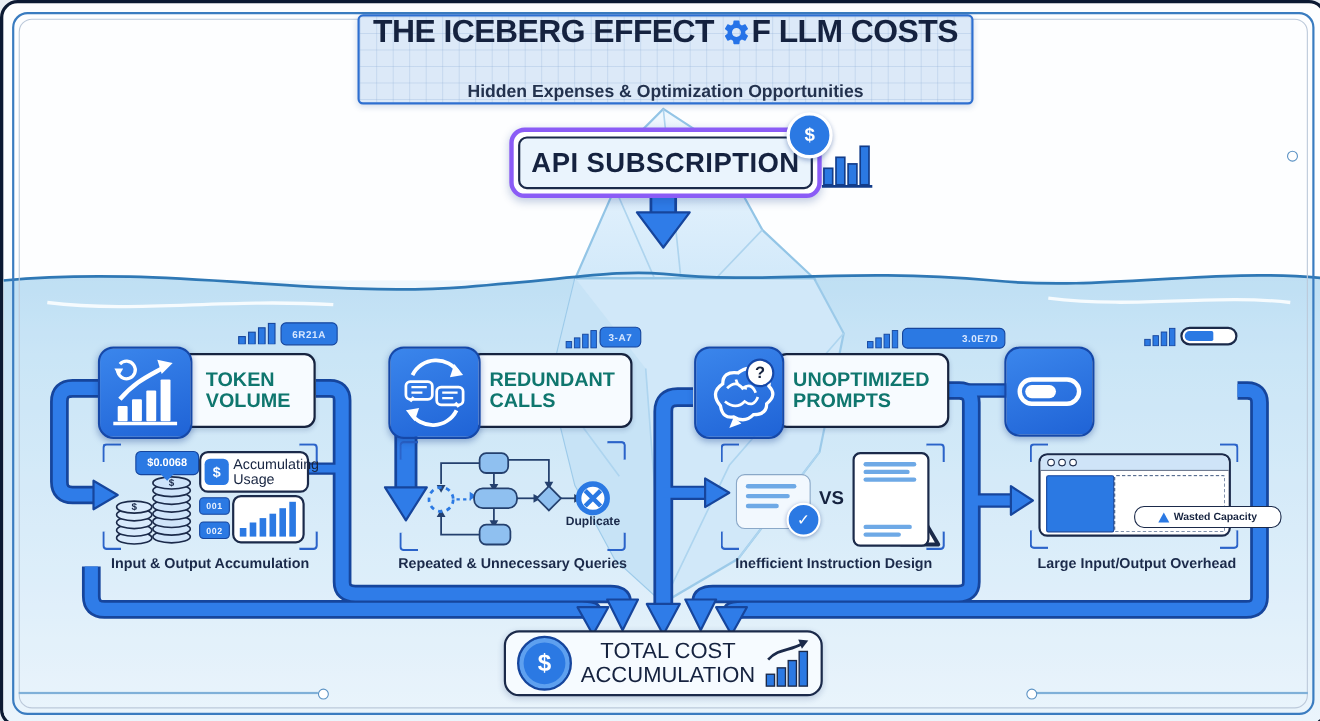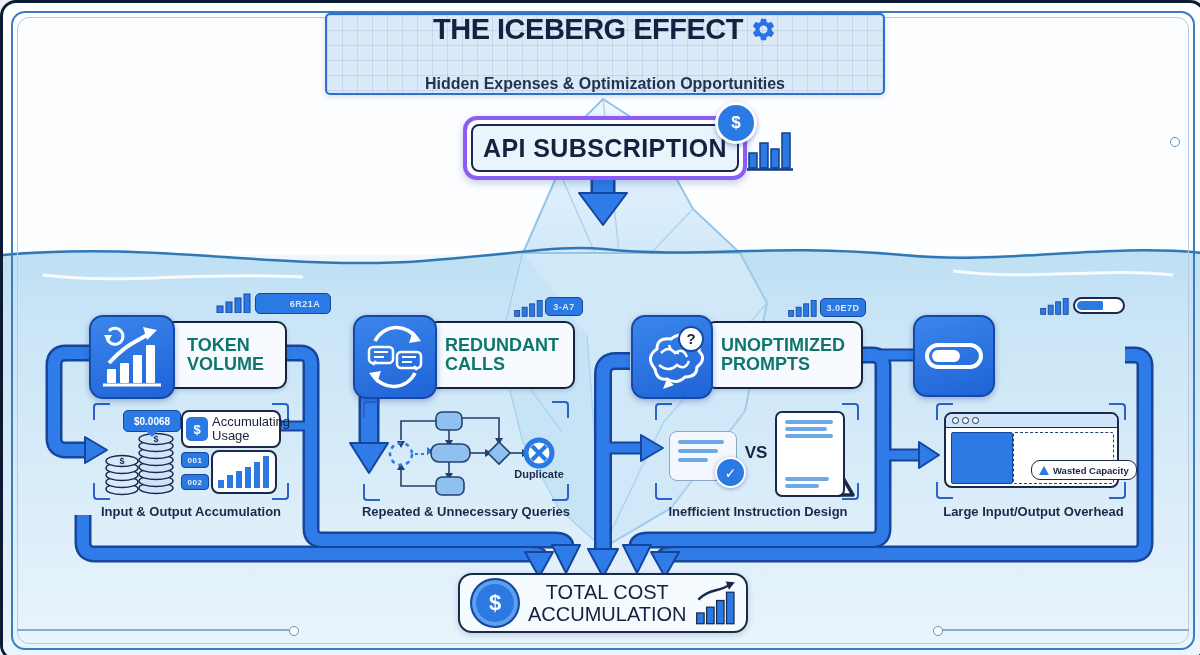--- a/index.html
+++ b/index.html
@@ -48,21 +48,21 @@
   .checkbadge{left:712px;top:454px;width:27px;height:27px;background:#2b79e3;border:2.5px solid #fff;border-radius:50%;color:#fff;font-size:14px;font-weight:800;display:flex;align-items:center;justify-content:center;z-index:7;box-shadow:0 1px 4px rgba(20,50,120,.4);}
   .vstext{left:736px;top:440px;width:34px;text-align:center;font-size:17px;font-weight:800;color:#15223f;z-index:6;}
   .docbox{left:772px;top:408px;width:66px;height:82px;background:#fff;border:2px solid #1b2a4a;border-radius:7px;z-index:6;}
   .docbox i{position:absolute;height:4px;border-radius:2px;background:#6ea9e6;}
   
   .winbox{left:941px;top:409px;width:175px;height:76px;background:#fff;border:2px solid #1b2a4a;border-radius:8px;z-index:6;box-sizing:border-box;}
   .winbar{position:absolute;left:0;top:0;right:0;height:13px;background:#cfe4f8;border-bottom:1.5px solid #1b2a4a;border-radius:6px 6px 0 0;display:flex;align-items:center;padding-left:6px;gap:3px;}
   .winbar b{width:5px;height:5px;border:1.2px solid #1b2a4a;border-radius:50%;background:#fff;}
   .winfill{position:absolute;left:5px;top:18px;width:60px;height:50px;background:#2b79e3;border:1px solid #16459c;border-radius:2px;}
   .windash{position:absolute;left:67px;top:18px;width:99px;height:50px;border:1.5px dashed #24406e;border-radius:2px;}
-  .wastedpill{left:1028px;top:457px;height:18px;background:#fff;border:1.5px solid #1b2a4a;border-radius:9px;display:flex;align-items:center;padding:0 7px;gap:4px;z-index:7;font-size:9.5px;font-weight:700;color:#16233f;}
+  .wastedpill{left:1028px;top:457px;height:18px;background:#fff;border:1.5px solid #1b2a4a;border-radius:9px;display:flex;align-items:center;padding:0 21px;gap:4px;z-index:7;font-size:9.5px;font-weight:700;color:#16233f;}
   .tri{width:0;height:0;border-left:5px solid transparent;border-right:5px solid transparent;border-bottom:9px solid #2b79e3;}
   
   .progbadge{left:1070px;top:294px;width:52px;height:17px;border:2px solid #1b2a4a;border-radius:9px;background:#fff;z-index:6;box-sizing:border-box;}
   .progbadge b{position:absolute;left:2px;top:2px;bottom:2px;width:55%;background:#2b79e3;border-radius:6px 2px 2px 6px;}
   
   .totalbox{left:455px;top:570px;width:290px;height:60px;background:#f6fbff;border:2px solid #1b2a4a;border-radius:14px;z-index:7;display:flex;align-items:center;padding:0 10px;box-sizing:border-box;gap:8px;box-shadow:0 2px 6px rgba(20,50,110,.2);}
   .totaldollar{width:46px;height:46px;border-radius:50%;background:#2b79e3;border:2px solid #16459c;box-shadow:inset 0 0 0 4px #5ea0ef;display:flex;align-items:center;justify-content:center;color:#fff;font-size:22px;font-weight:800;flex:0 0 auto;}
   .totallabel{width:182px;text-align:center;font-size:20px;font-weight:400;color:#15223f;line-height:1.1;}
   .dupl{left:506px;top:465px;width:60px;text-align:center;font-size:11px;font-weight:700;color:#1b2a4a;z-index:6;}
   svg text{font-family:"Liberation Sans","DejaVu Sans",sans-serif;}
@@ -217,20 +217,21 @@
   <div class="dot" style="left:286px;top:623px;"></div>
   <div class="decor-line" style="left:938px;top:626px;width:248px;"></div>
   <div class="dot" style="left:930px;top:623px;"></div>
 
   <div class="abs titlebox">
     <div class="titleline">
       <span>THE ICEBERG EFFECT</span>
       <svg width="27" height="27" viewBox="0 0 24 24" style="margin:0 0 0 7px;">
         <path fill="#2673e8" d="M19.14,12.94c0.04-0.3,0.06-0.61,0.06-0.94c0-0.32-0.02-0.64-0.07-0.94l2.03-1.58c0.18-0.14,0.23-0.41,0.12-0.61l-1.92-3.32c-0.12-0.22-0.37-0.29-0.59-0.22l-2.39,0.96c-0.5-0.38-1.03-0.7-1.62-0.94L14.4,2.81c-0.04-0.24-0.24-0.41-0.48-0.41h-3.84c-0.24,0-0.43,0.17-0.47,0.41L9.25,5.35C8.66,5.59,8.12,5.92,7.63,6.29L5.24,5.33c-0.22-0.08-0.47,0-0.59,0.22L2.74,8.87C2.62,9.08,2.66,9.34,2.86,9.48l2.03,1.58C4.84,11.36,4.8,11.69,4.8,12s0.02,0.64,0.07,0.94l-2.03,1.58c-0.18,0.14-0.23,0.41-0.12,0.61l1.92,3.32c0.12,0.22,0.37,0.29,0.59,0.22l2.39-0.96c0.5,0.38,1.03,0.7,1.62,0.94l0.36,2.54c0.05,0.24,0.24,0.41,0.48,0.41h3.84c0.24,0,0.44-0.17,0.47-0.41l0.36-2.54c0.59-0.24,1.13-0.56,1.62-0.94l2.39,0.96c0.22,0.08,0.47,0,0.59-0.22l1.92-3.32c0.12-0.22,0.07-0.47-0.12-0.61L19.14,12.94z M12,15.6c-1.98,0-3.6-1.62-3.6-3.6s1.62-3.6,3.6-3.6s3.6,1.62,3.6,3.6S13.98,15.6,12,15.6z"></path>
       </svg>
+      <span>F LLM COSTS</span>
     </div>
     <div class="subtitle">Hidden Expenses &amp; Optimization Opportunities</div>
   </div>
 
   <div class="abs apibox">
     <div class="apiinner">API SUBSCRIPTION</div>
   </div>
   <div class="abs dollarbadge">
       <span>$</span>
     </div>
@@ -263,21 +264,21 @@
     </svg>
   </div>
   <svg class="abs" style="left:212px;top:290px;z-index:6;" width="36" height="20" viewBox="0 0 36 20">
     <g fill="#2b79e3" stroke="#16459c" stroke-width="1">
         <rect x="2" y="13" width="6" height="7"></rect>
         <rect x="11" y="9" width="6" height="11"></rect>
         <rect x="20" y="5" width="6" height="15"></rect>
         <rect x="29" y="1" width="6" height="19"></rect>
       </g>
   </svg>
-  <div class="abs pillbadge" style="left:252px;top:290px;width:50px;height:19px;padding-left:24px;">6R21A</div>
+  <div class="abs pillbadge" style="left:252px;top:290px;width:50px;height:19px;">6R21A</div>
 
   <div class="frame" style="left:90px;top:400px;width:196px;height:97px;">
       <span class="tl"></span>
       <span class="tr"></span>
       <span class="bl"></span>
       <span class="br"></span>
     </div>
   <div class="abs pricetag">$0.0068</div>
   <div class="abs usagebox">
     <span class="usagedollar">$</span>
@@ -352,21 +353,21 @@
     </svg>
   </div>
   <svg class="abs" style="left:784px;top:296px;z-index:6;" width="30" height="18" viewBox="0 0 36 20">
     <g fill="#2b79e3" stroke="#16459c" stroke-width="1">
         <rect x="2" y="13" width="6" height="7"></rect>
         <rect x="11" y="9" width="6" height="11"></rect>
         <rect x="20" y="5" width="6" height="15"></rect>
         <rect x="29" y="1" width="6" height="19"></rect>
       </g>
   </svg>
-  <div class="abs pillbadge" style="left:817px;top:295px;width:44px;height:17px;">3.0E7D</div>
+  <div class="abs pillbadge" style="left:817px;top:295px;width:44px;height:17px;padding-left:48px;">3.0E7D</div>
 
   <div class="frame" style="left:652px;top:400px;width:204px;height:97px;">
       <span class="tl"></span>
       <span class="tr"></span>
       <span class="bl"></span>
       <span class="br"></span>
     </div>
   <div class="abs cleancard">
       <i style="width:46px;"></i>
       <i style="width:40px;"></i>

